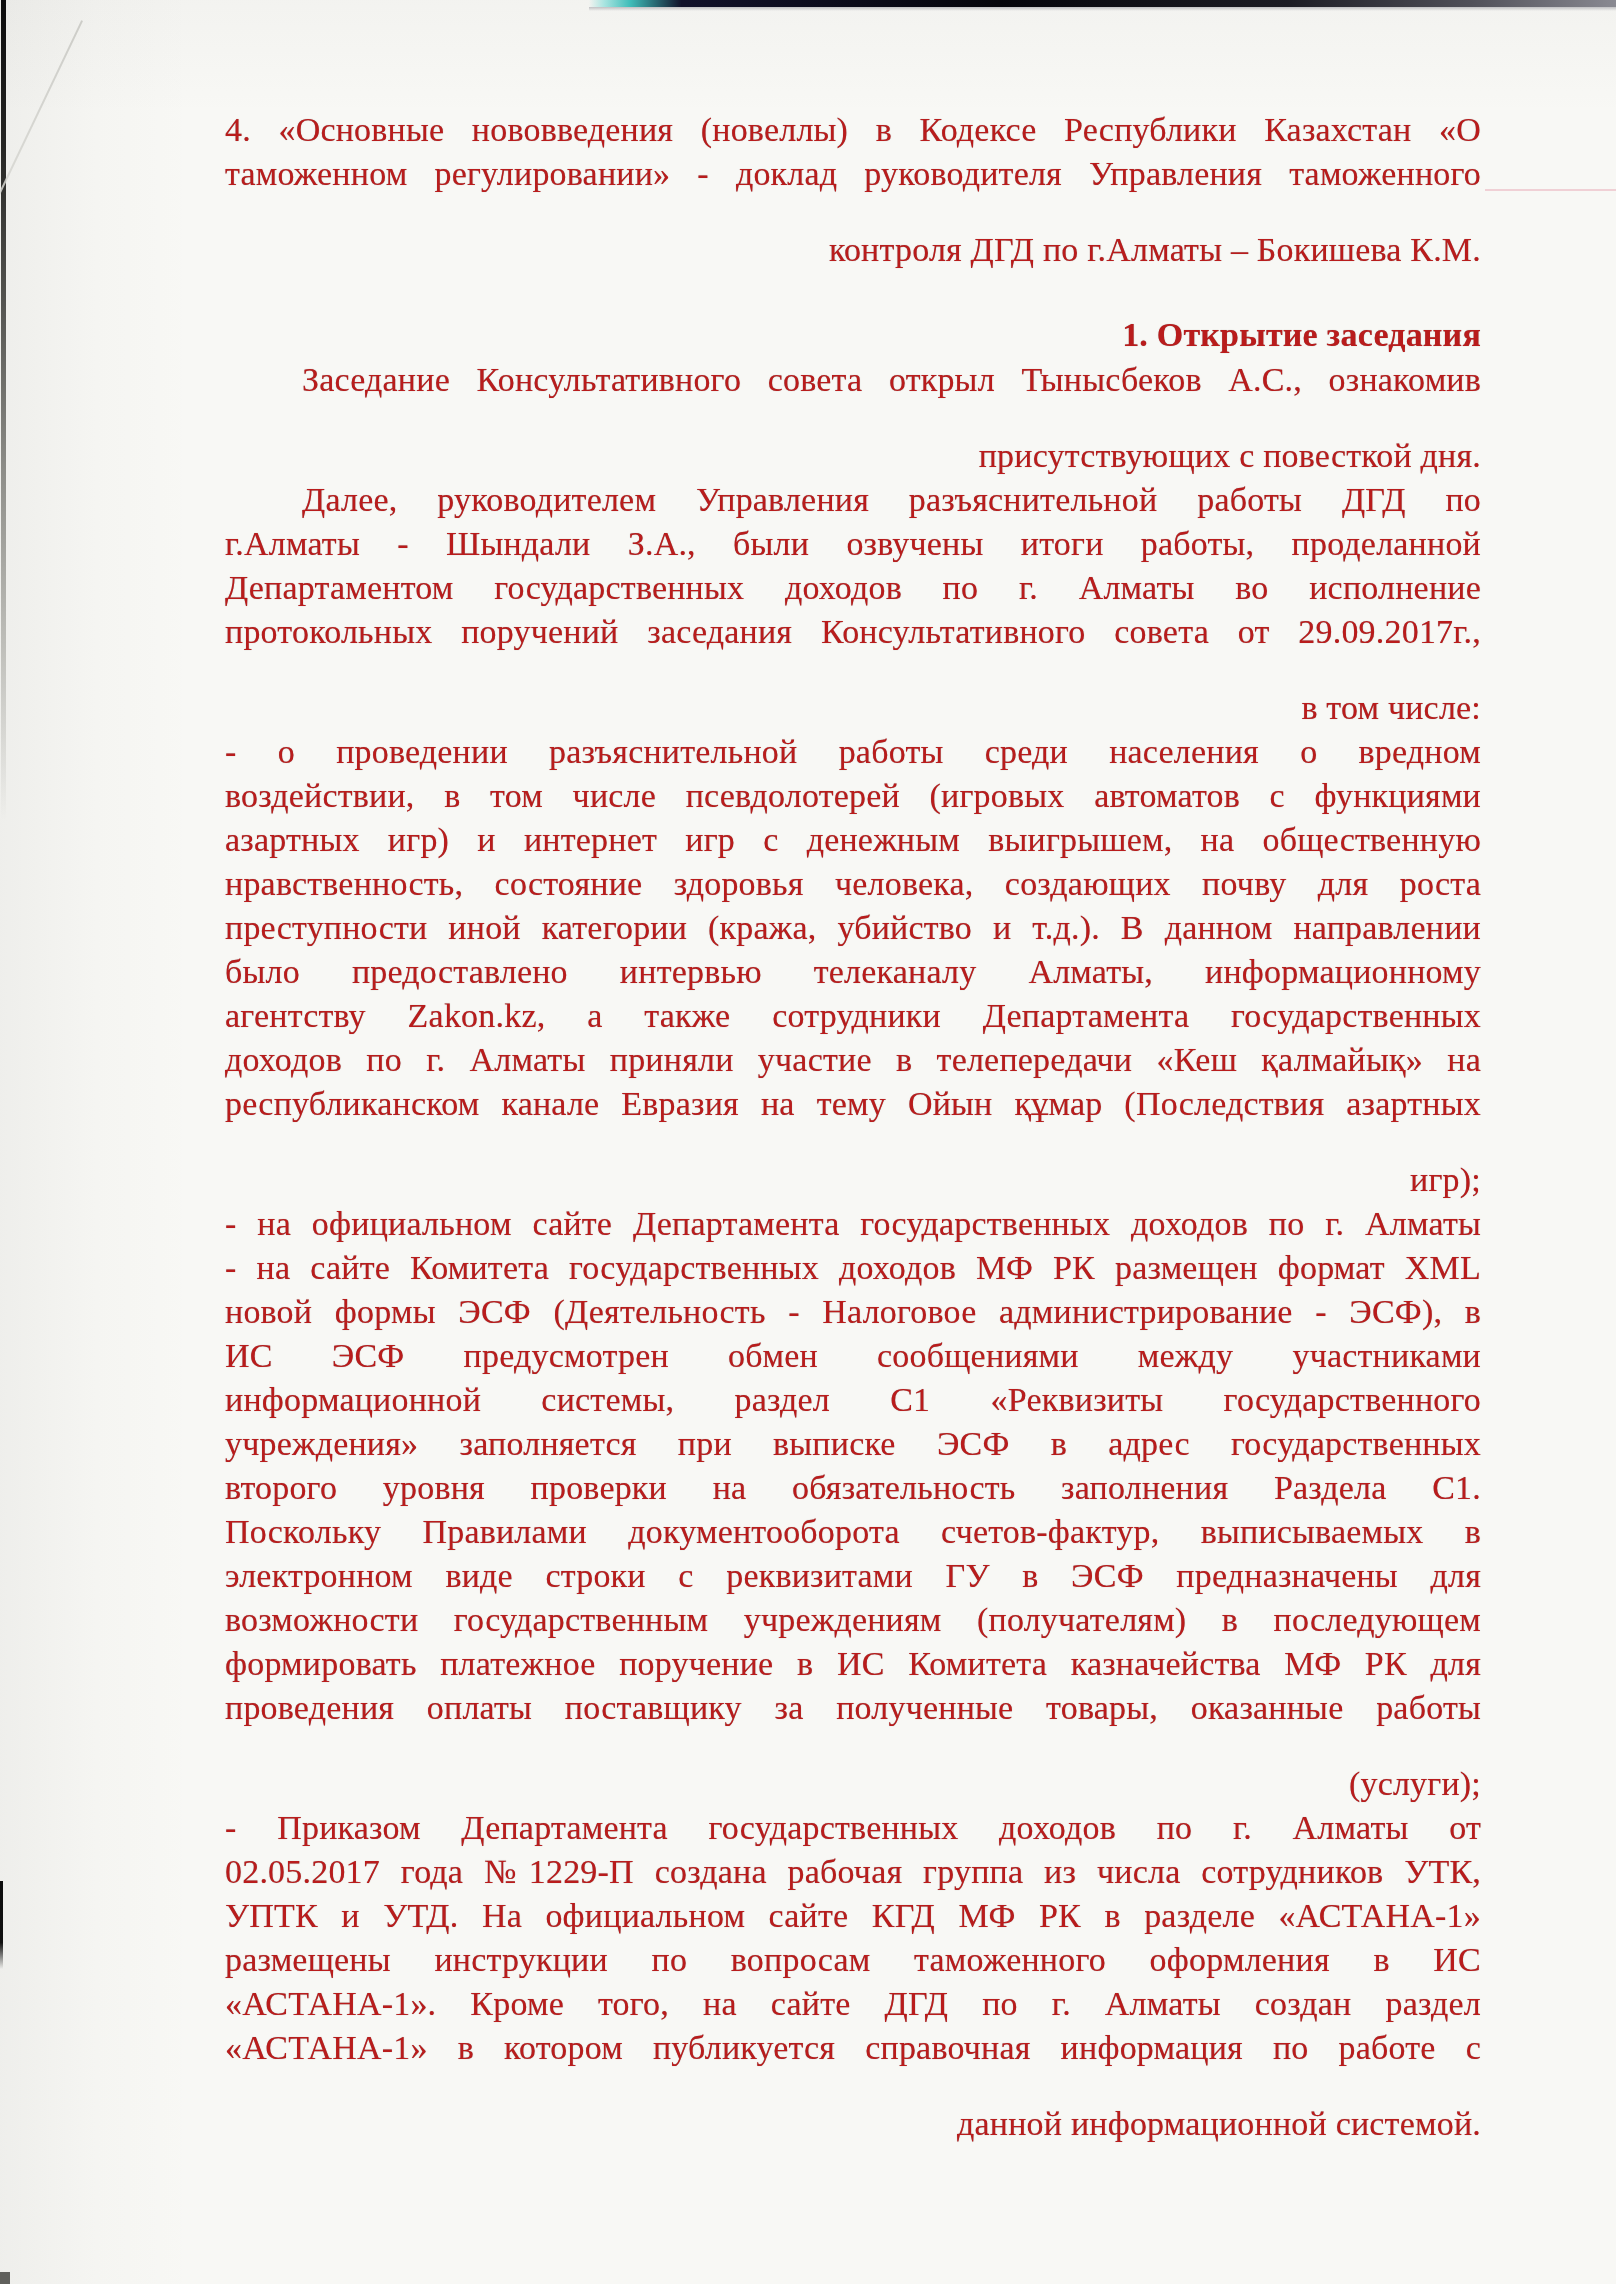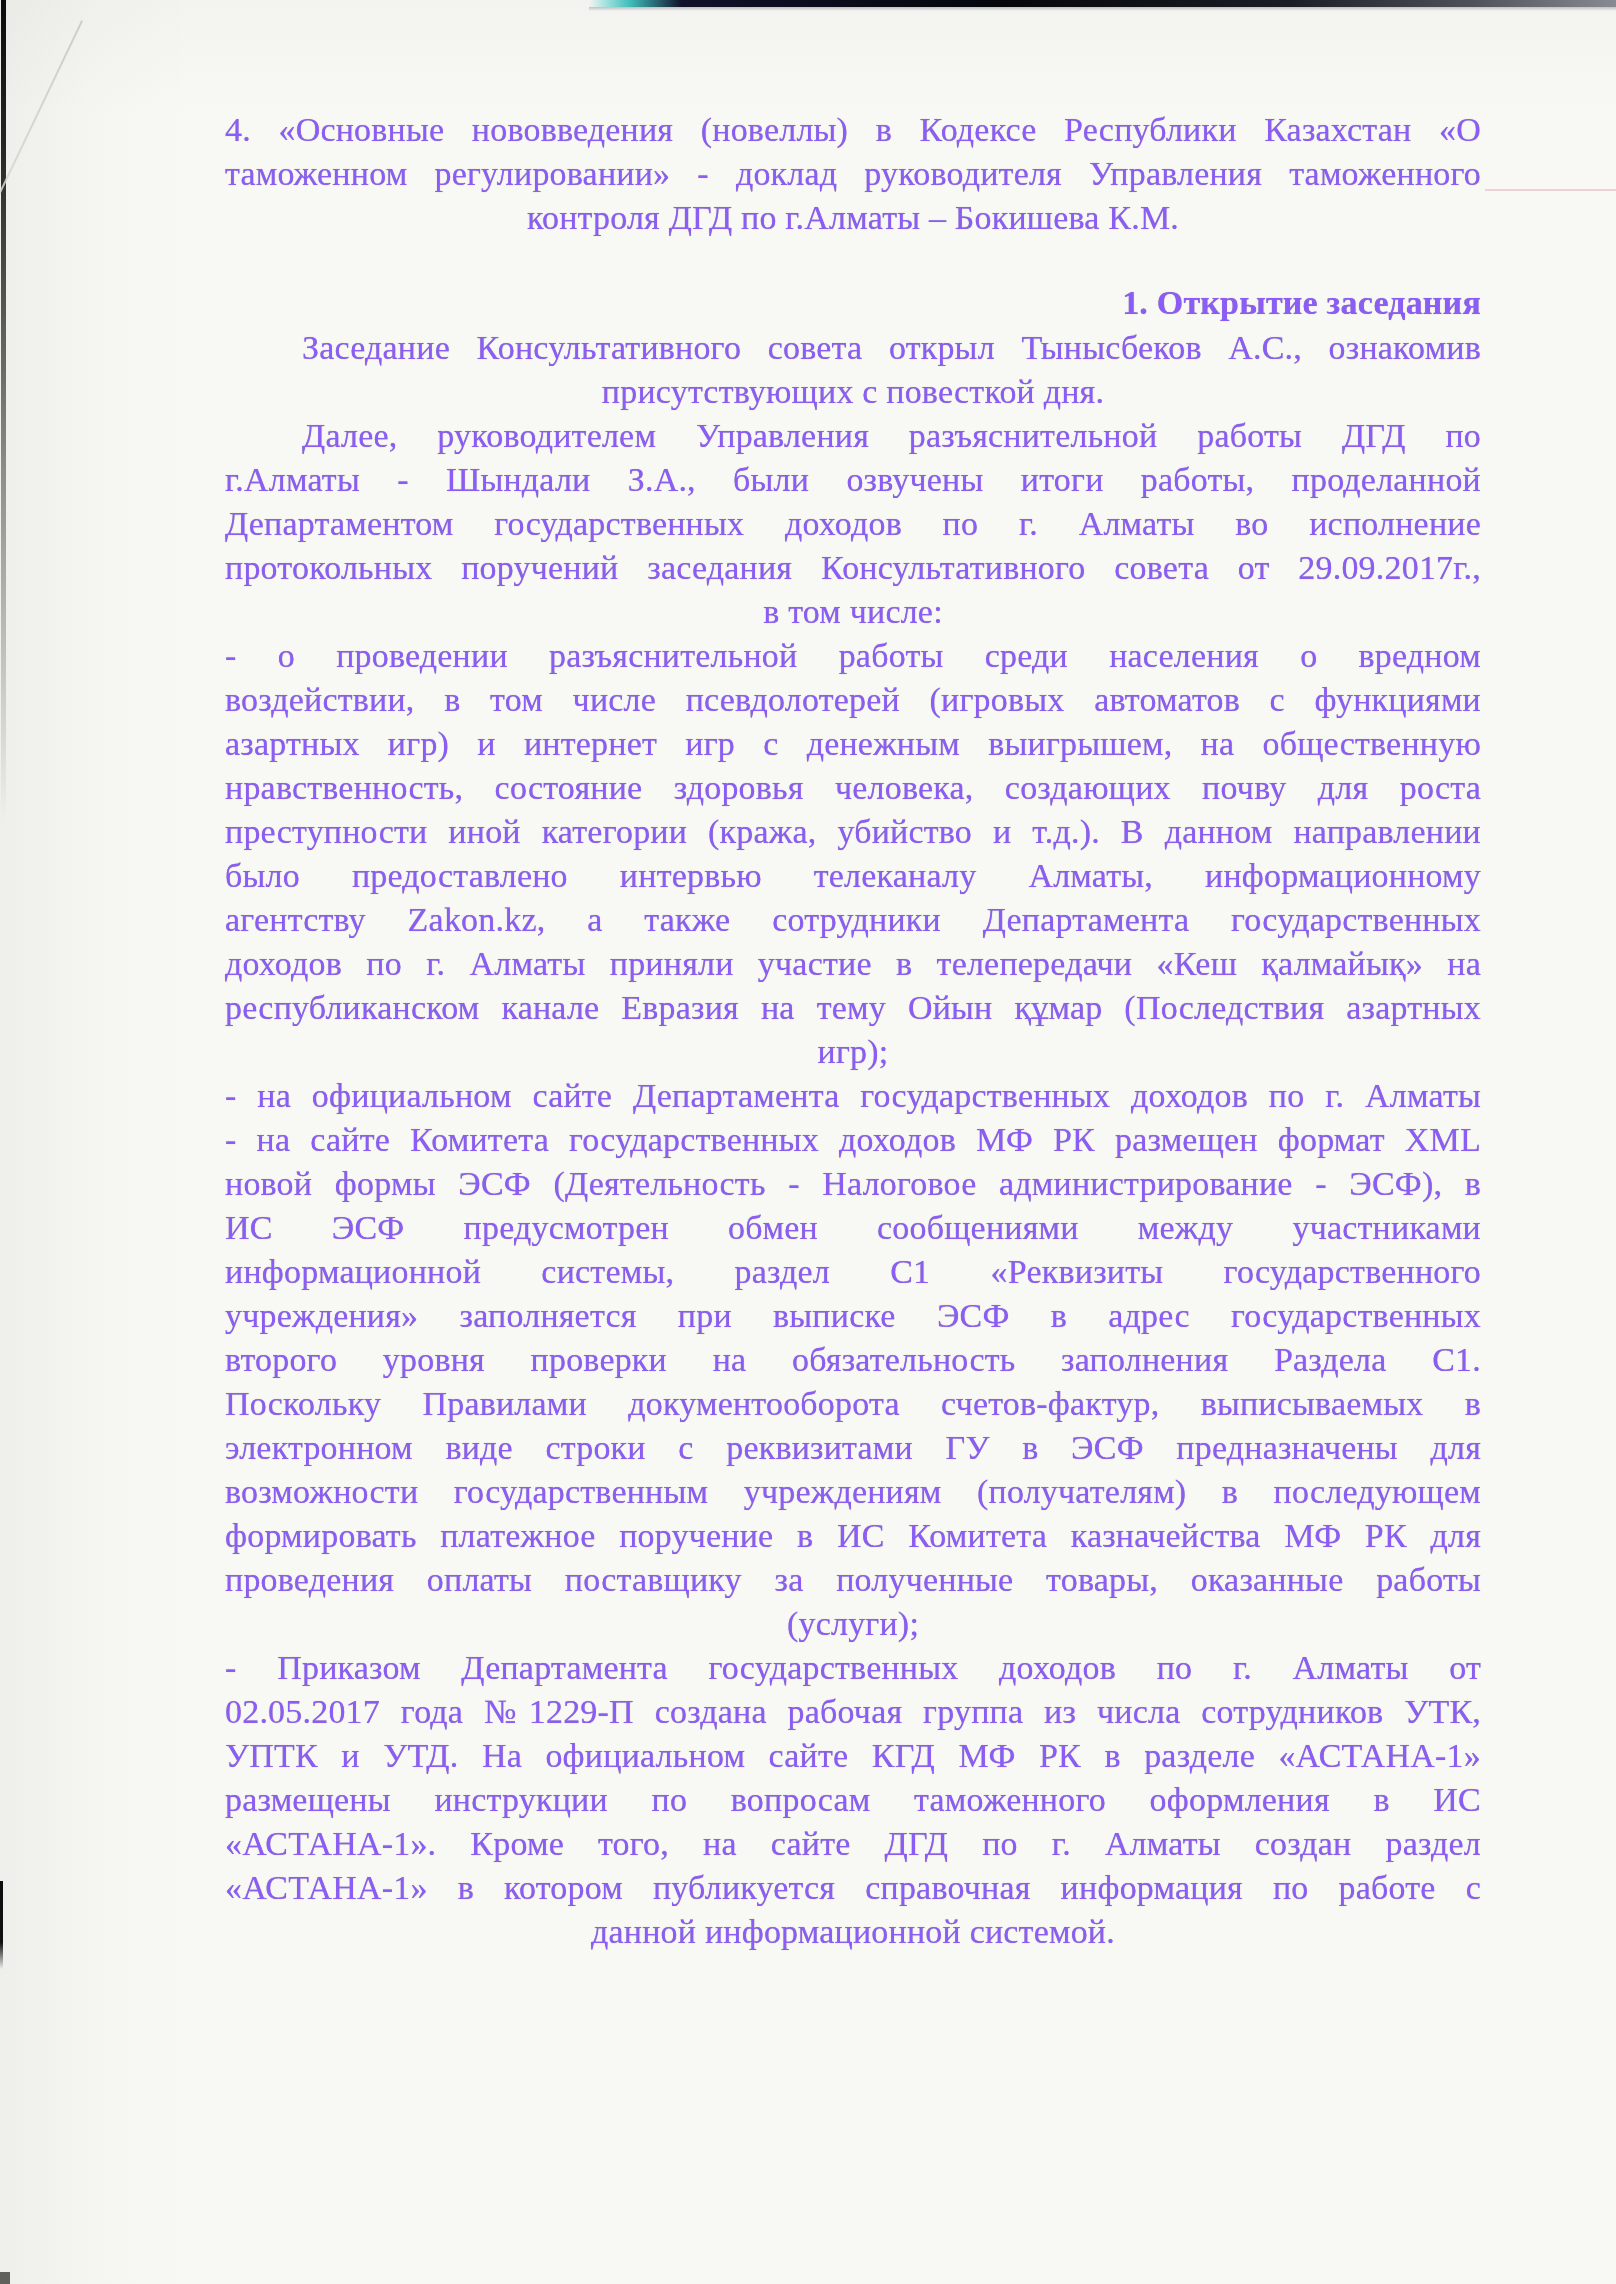--- a/index.html
+++ b/index.html
@@ -77,30 +77,30 @@
     background: #eec3ca;
     opacity: 0.75;
   }
   
   #doc {
     position: absolute;
     left: 225px; top: 108px;
     width: 1256px;
     font-size: 34px;
     line-height: 44px;
-    color: #8b5cf6;
+    color: #b91c1c;
     letter-spacing: 0.2px;
     text-shadow: 0 0 0.8px rgba(30,30,28,0.45);
   }
   #doc .line { white-space: normal; }
   #doc .j {             
     text-align: justify;
     text-align-last: justify;
   }
-  #doc .l { text-align: center; }   
+  #doc .l { text-align: right; margin-top: 32px; }   
   #doc .ind { padding-left: 77px; }  
   #doc .h {
     font-weight: bold;
     text-align: right;
     margin-top: 41px;
     margin-bottom: 1.3px;
   }
 </style>
 </head>
 <body>

